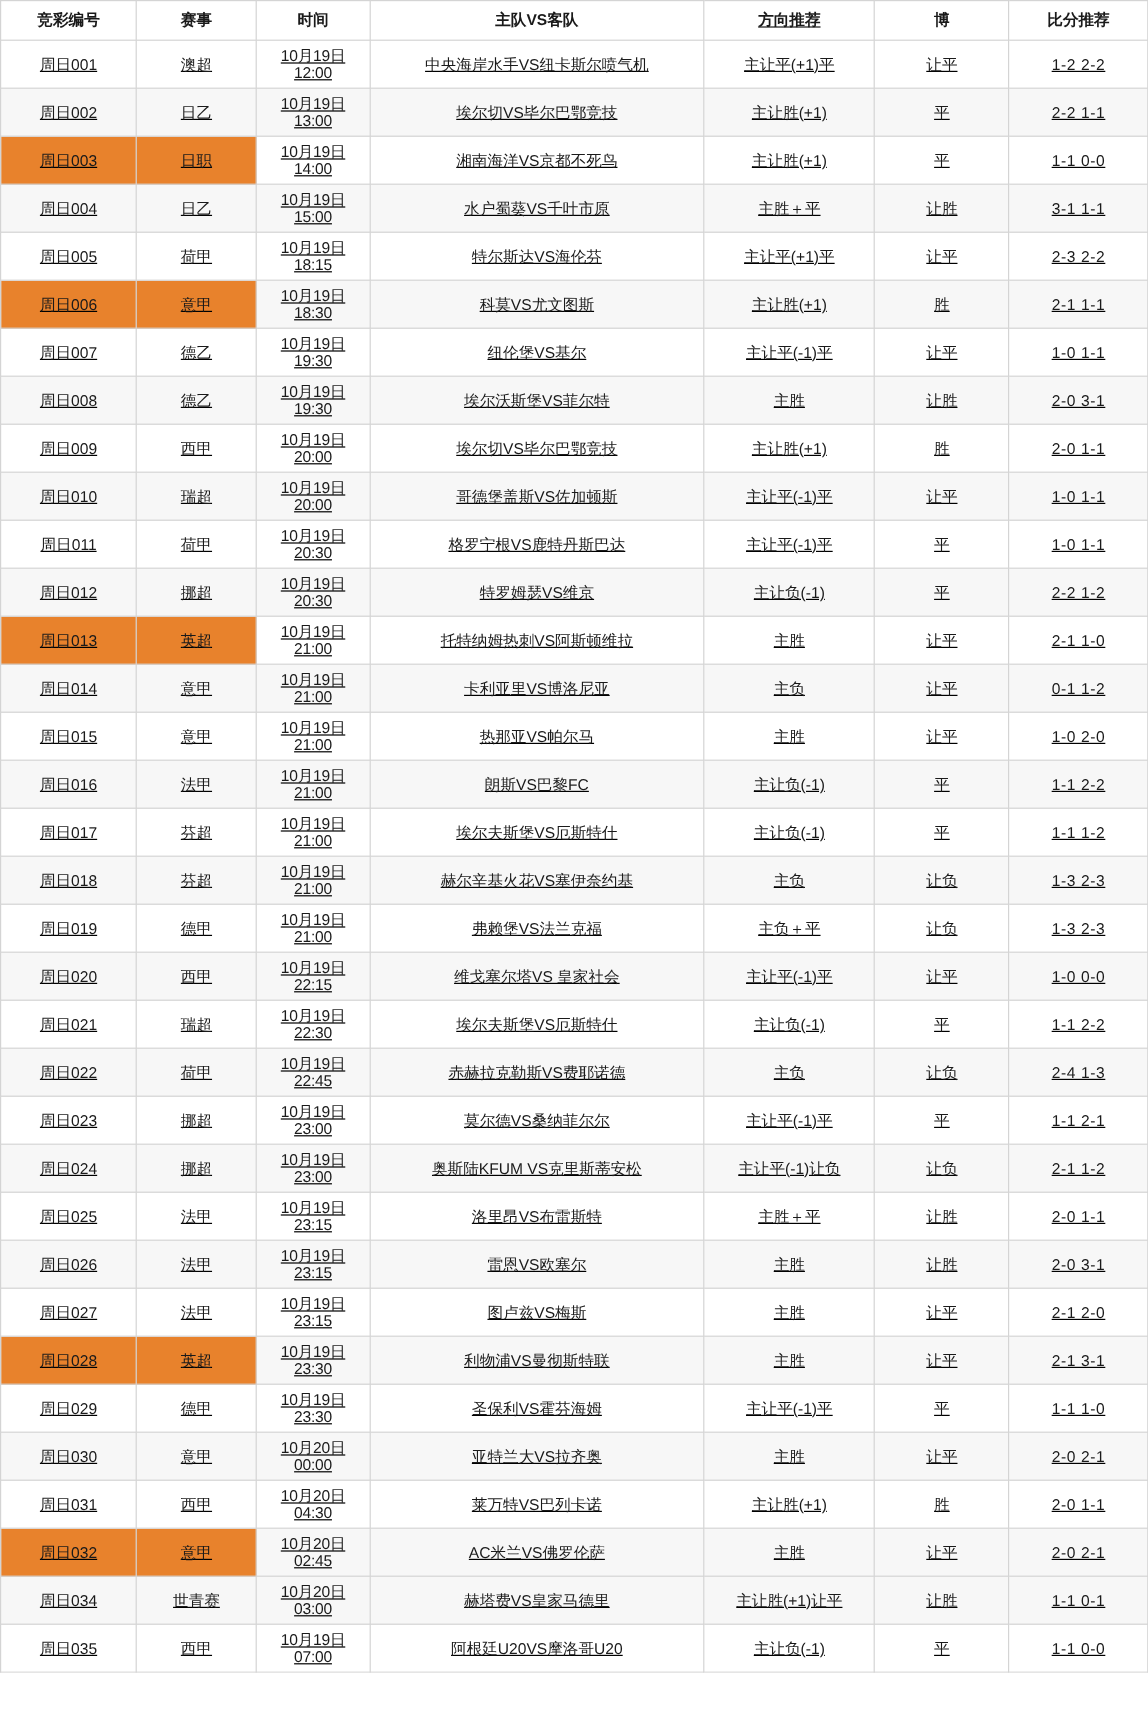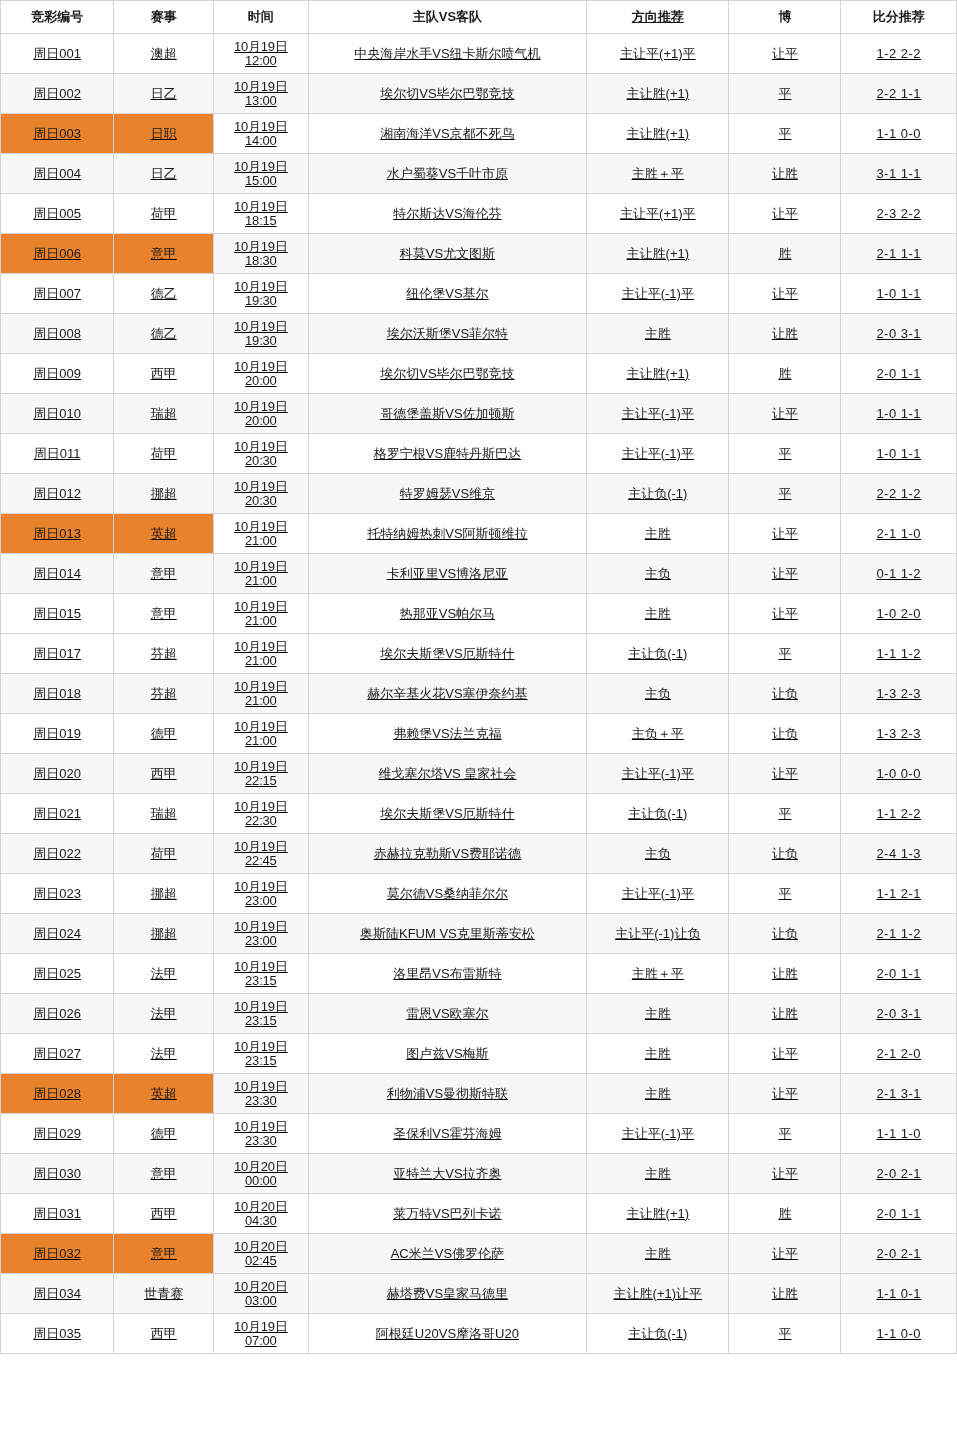--- a/index.html
+++ b/index.html
@@ -270,20 +270,32 @@
         <td class="col-league">意甲</td>
         <td class="col-time">
           <span class="time-line">10月19日</span>
           <span class="time-line">21:00</span>
         </td>
         <td class="col-teams">热那亚VS帕尔马</td>
         <td class="col-dir">主胜</td>
         <td class="col-bo">让平</td>
         <td class="col-score">1-0 2-0</td>
       </tr>
+      <tr class="alt">
+        <td class="col-id">周日016</td>
+        <td class="col-league">法甲</td>
+        <td class="col-time">
+          <span class="time-line">10月19日</span>
+          <span class="time-line">21:00</span>
+        </td>
+        <td class="col-teams">朗斯VS巴黎FC</td>
+        <td class="col-dir">主让负(-1)</td>
+        <td class="col-bo">平</td>
+        <td class="col-score">1-1 2-2</td>
+      </tr>
       <tr>
         <td class="col-id">周日017</td>
         <td class="col-league">芬超</td>
         <td class="col-time">
           <span class="time-line">10月19日</span>
           <span class="time-line">21:00</span>
         </td>
         <td class="col-teams">埃尔夫斯堡VS厄斯特什</td>
         <td class="col-dir">主让负(-1)</td>
         <td class="col-bo">平</td>

